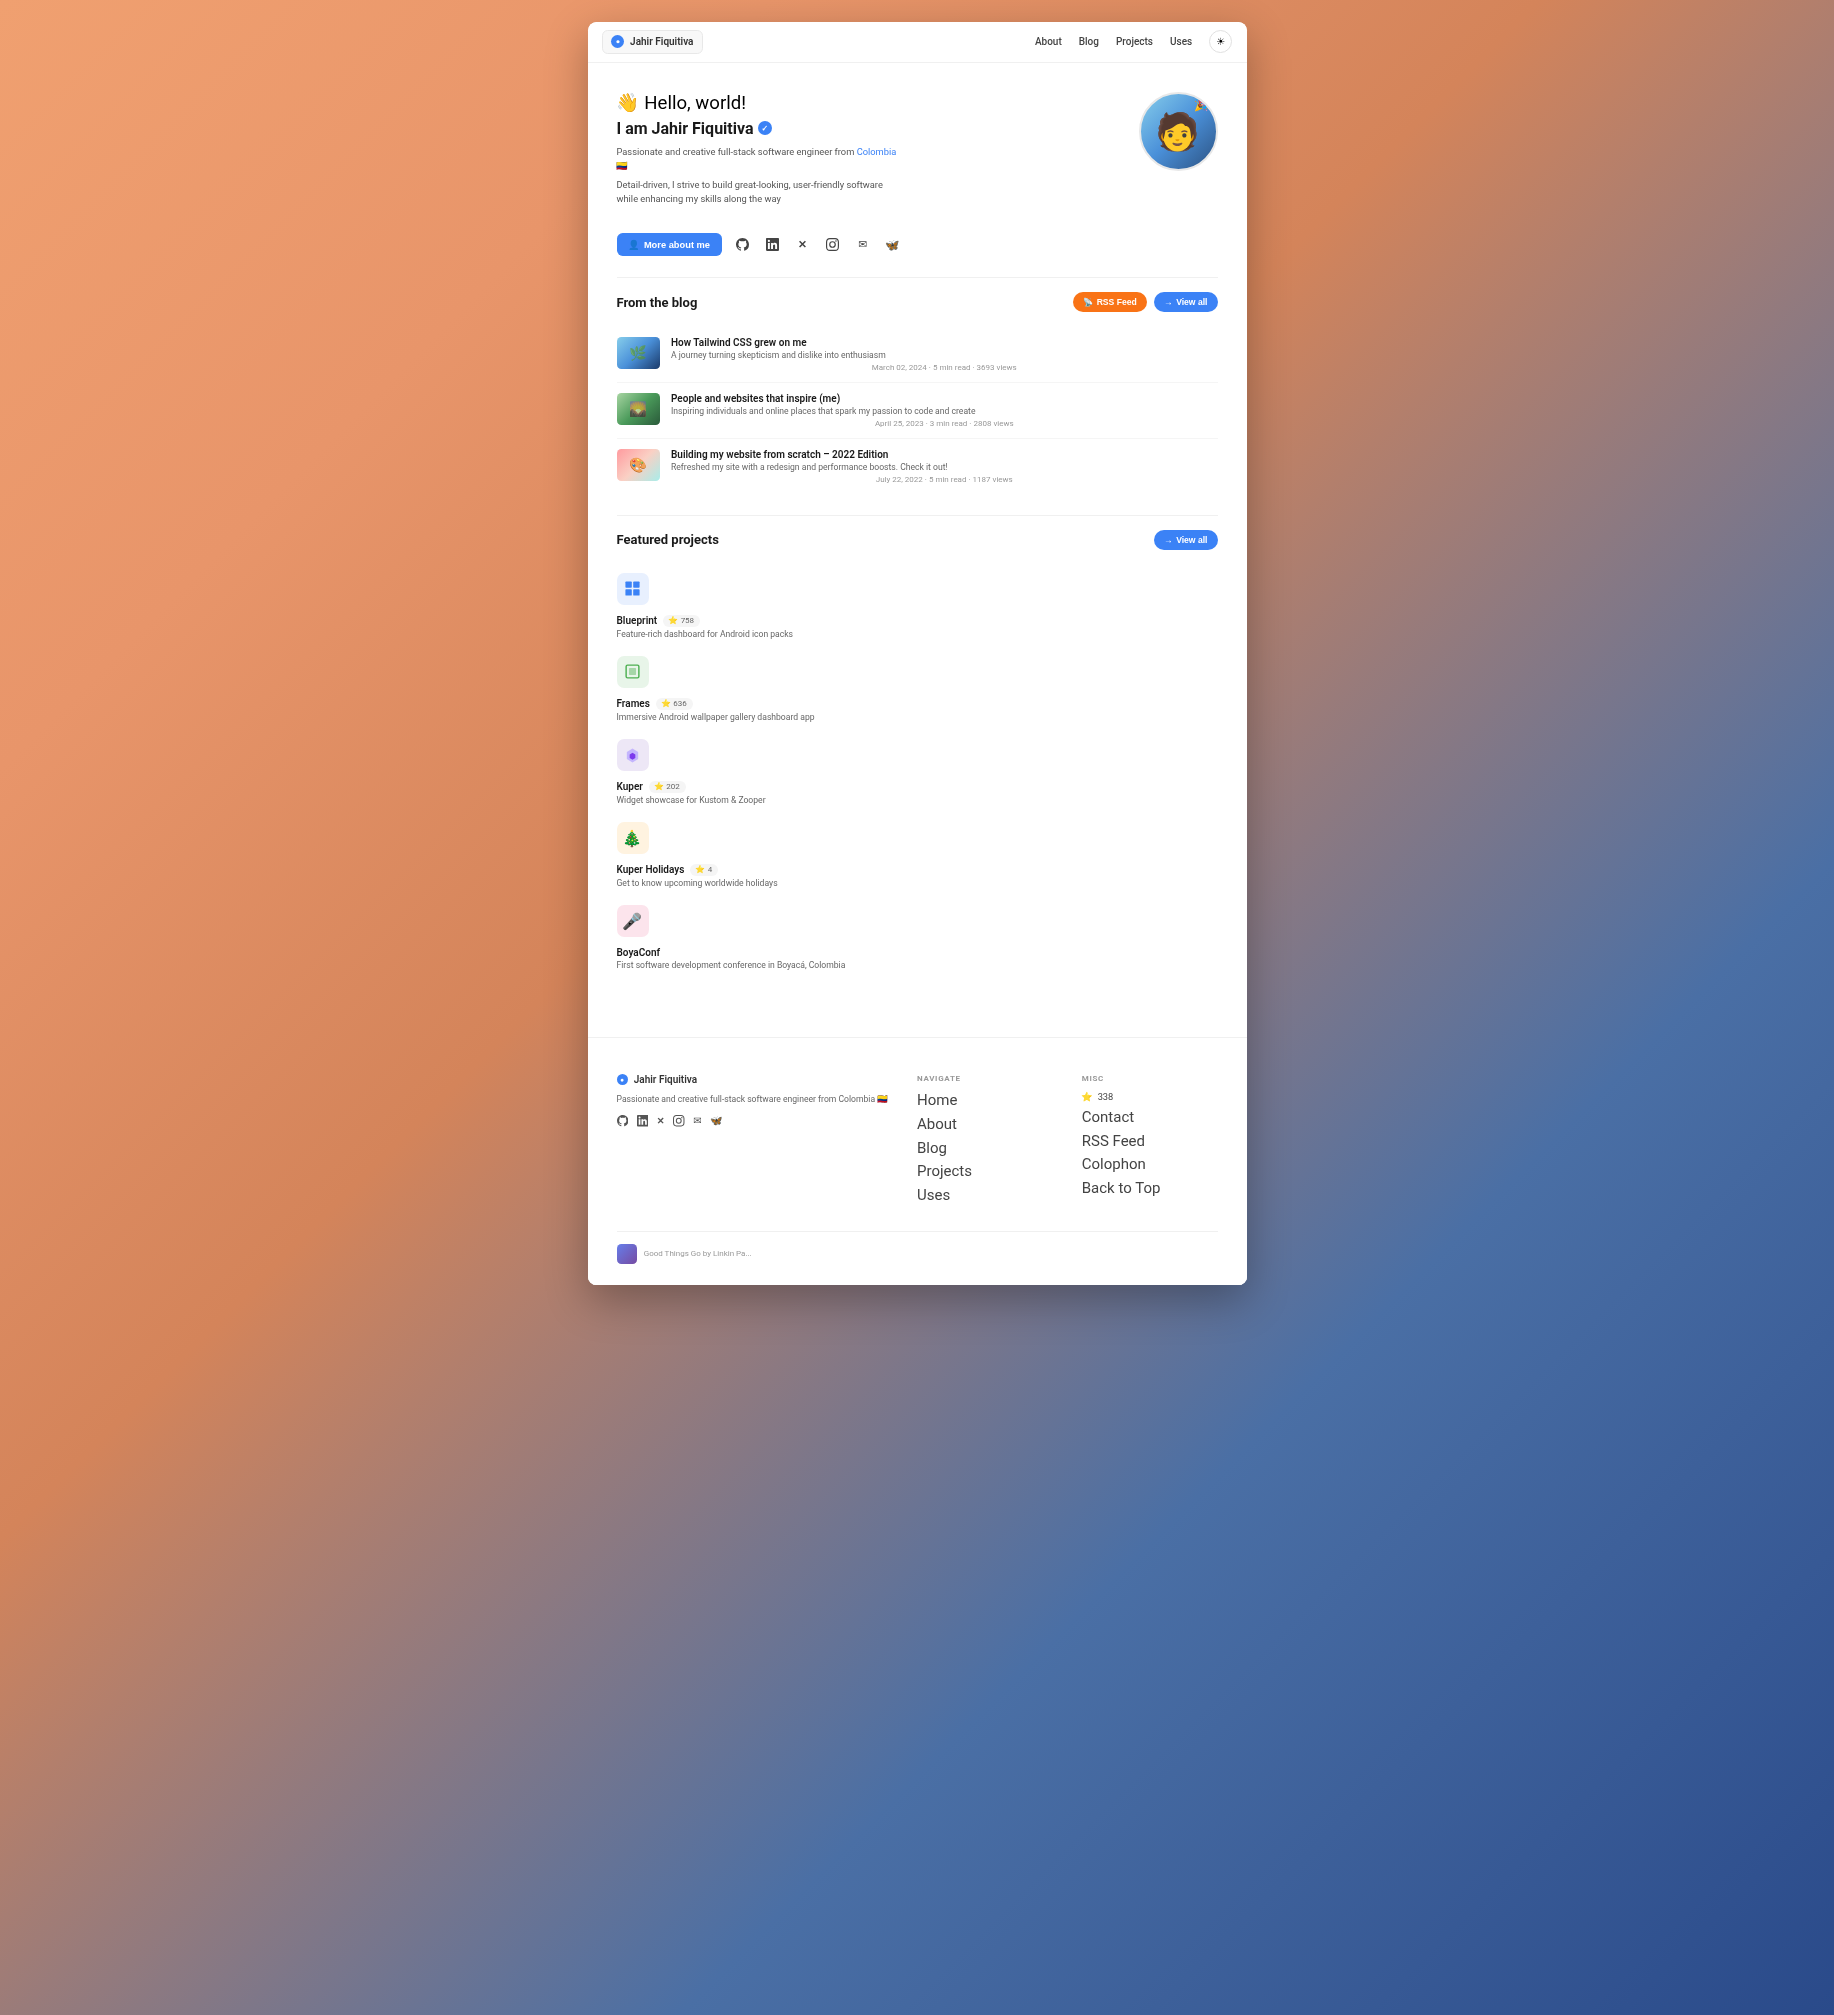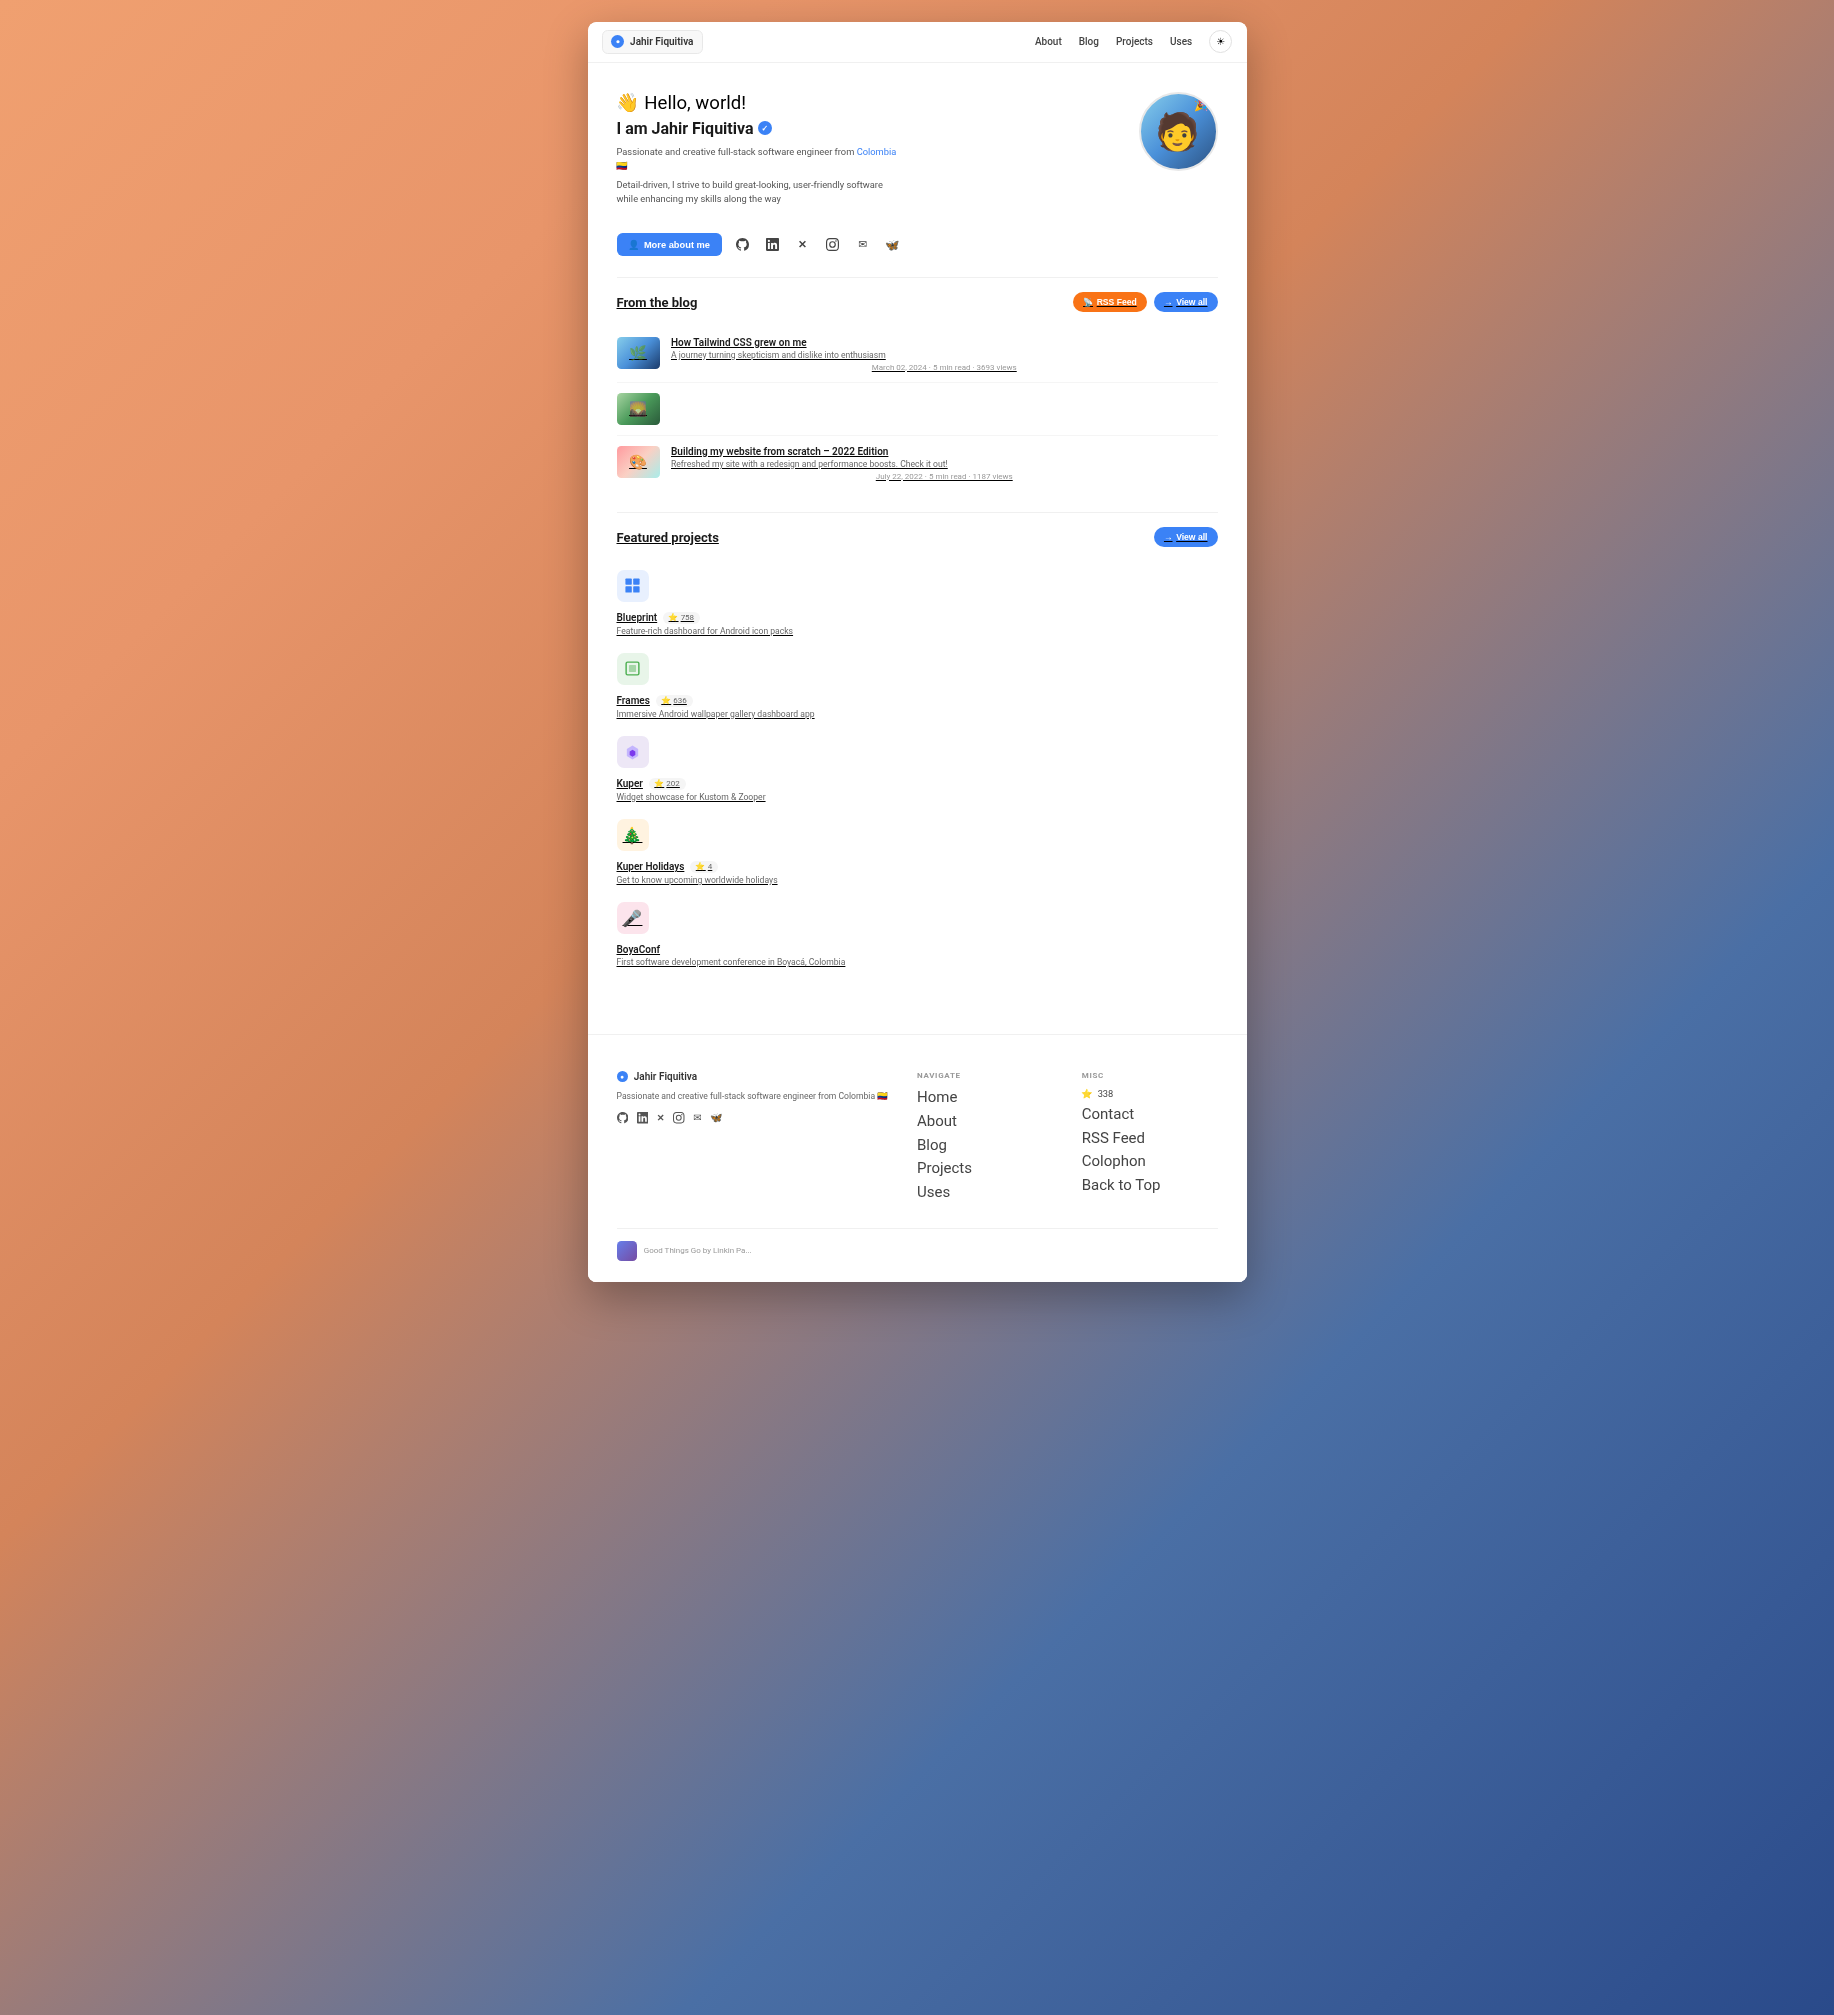--- a/index.html
+++ b/index.html
@@ -172,21 +172,20 @@
       width: 21.5px; height: 21.5px;
       display: flex; align-items: center; justify-content: center;
       font-size: 11.5px;
       color: #555;
       cursor: pointer;
       border-radius: 4.3px;
     }
     
     .section {
       padding: 14.3px 29px 21.5px;
-      text-decoration: underline;
     }
     .section-header {
       display: flex;
       align-items: center;
       justify-content: space-between;
       margin-bottom: 14.3px;
     }
     .section-title {
       font-size: 13px;
       font-weight: 700;
@@ -467,20 +466,25 @@
             <div class="blog-title">How Tailwind CSS grew on me</div>
             <div class="blog-desc">A journey turning skepticism and dislike into enthusiasm</div>
             <div class="blog-meta">March 02, 2024 · 5 min read · 3693 views</div>
           </div>
         </div>
 
         <div class="blog-post">
           <div class="blog-thumb">
             <div style="width:100%;height:100%;background:linear-gradient(135deg,#a8d5a2,#4a9a5a,#2a5a3a);display:flex;align-items:center;justify-content:center;font-size:14.3px;color:rgba(255,255,255,0.6);">🌄</div>
           </div>
+          <div class="blog-info">
+            <div class="blog-title">People and websites that inspire (me)</div>
+            <div class="blog-desc">Inspiring individuals and online places that spark my passion to code and create</div>
+            <div class="blog-meta">April 25, 2023 · 3 min read · 2808 views</div>
+          </div>
         </div>
 
         <div class="blog-post">
           <div class="blog-thumb">
             <div style="width:100%;height:100%;background:linear-gradient(135deg,#ff9a9e,#fad0c4,#a8edea);display:flex;align-items:center;justify-content:center;font-size:14.3px;">🎨</div>
           </div>
           <div class="blog-info">
             <div class="blog-title">Building my website from scratch – 2022 Edition</div>
             <div class="blog-desc">Refreshed my site with a redesign and performance boosts. Check it out!</div>
             <div class="blog-meta">July 22, 2022 · 5 min read · 1187 views</div>

